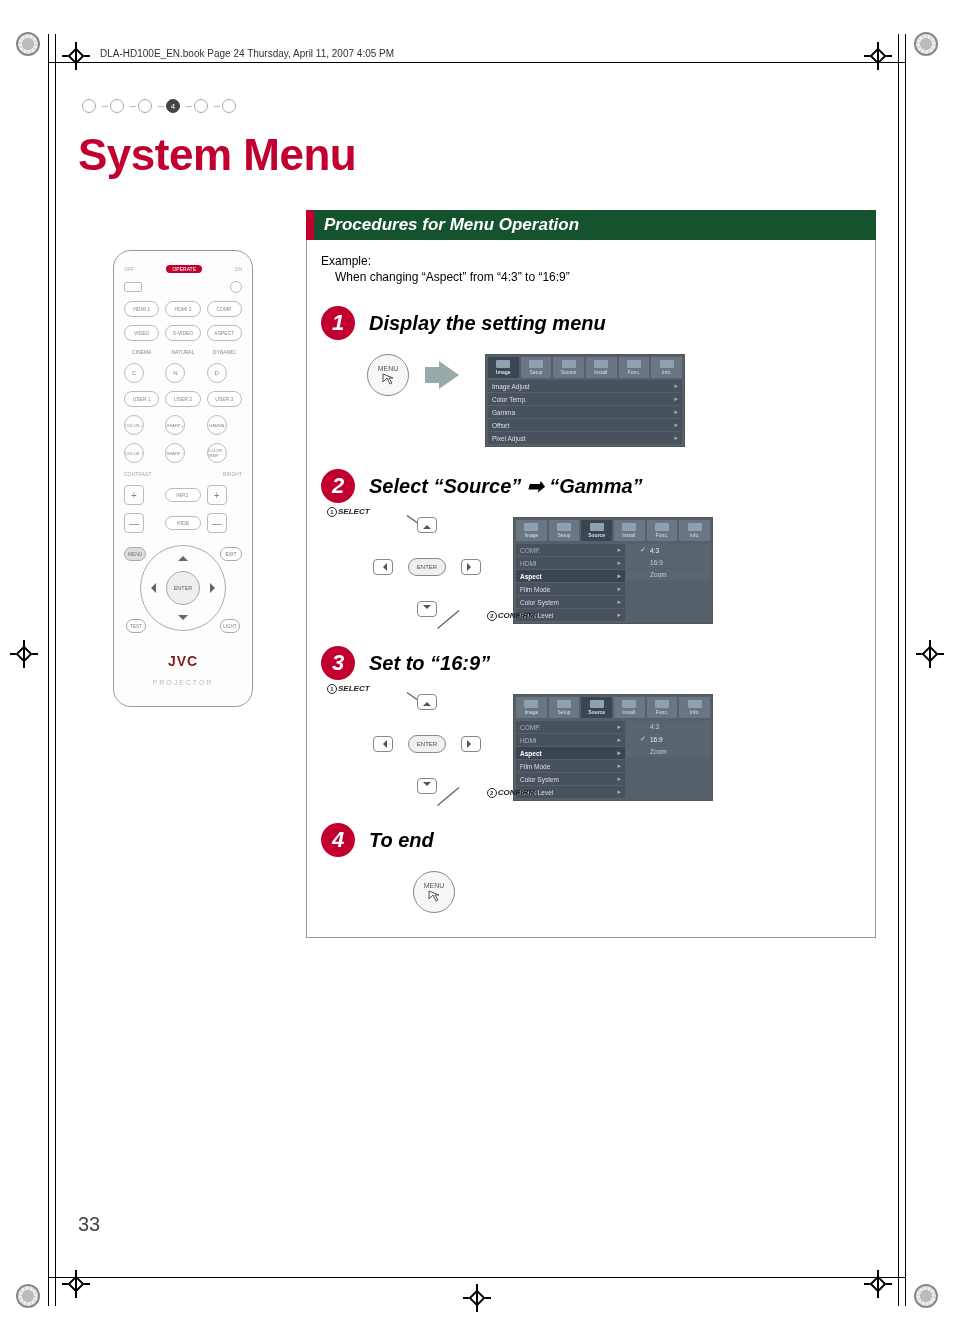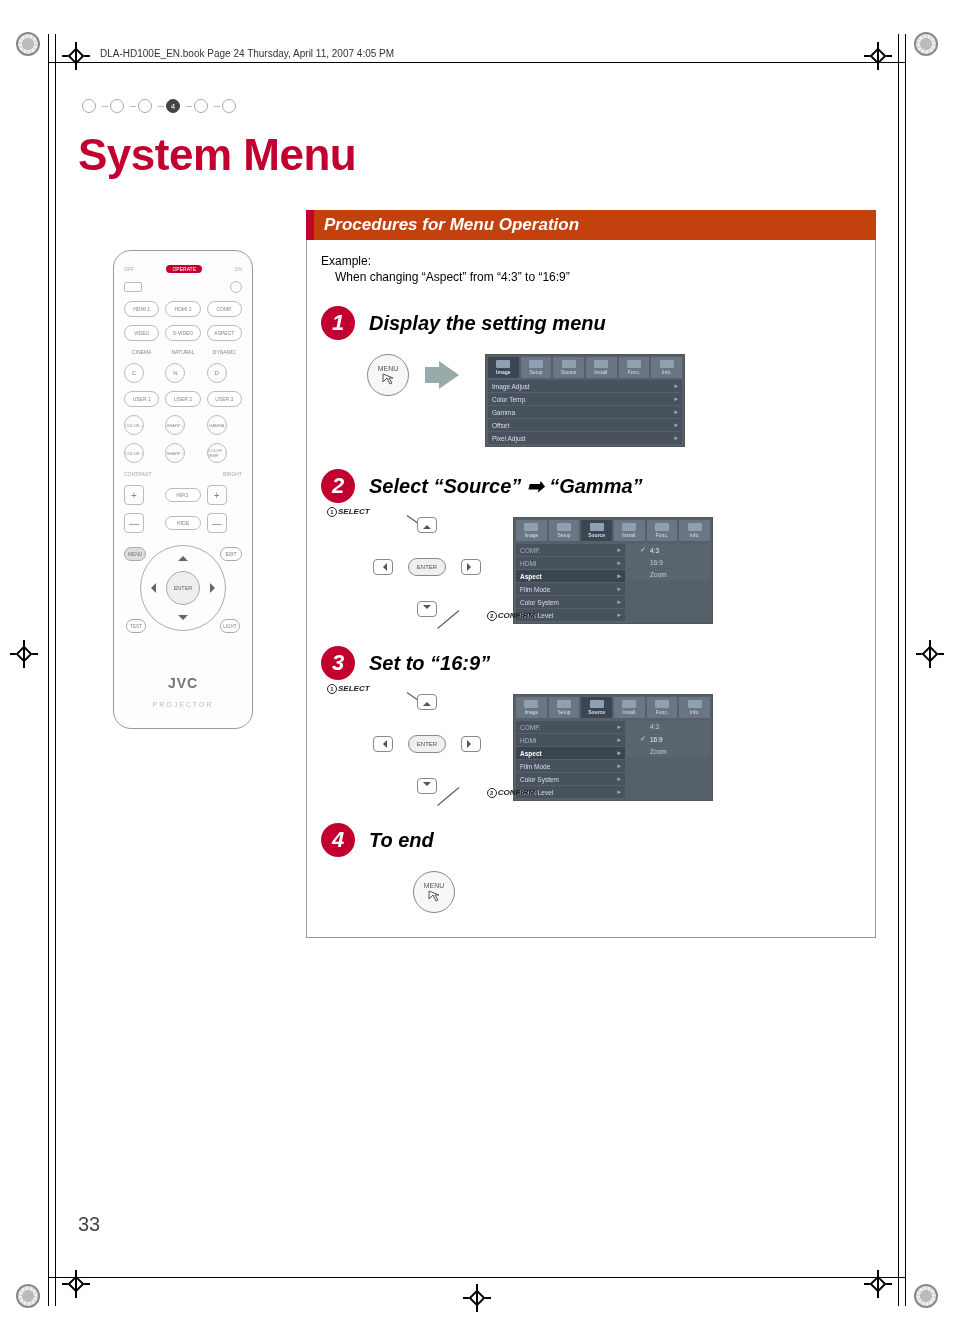--- a/index.html
+++ b/index.html
@@ -204,41 +204,41 @@
   .dpad .menu-btn { left:-16px; top:2px; background:#ddd;}
   .dpad .exit-btn { right:-16px; top:2px; }
   .dpad .test-btn, .dpad .light-btn {
     position:absolute; bottom:-2px; width:20px; height:14px; border:1px solid #aaa;
     border-radius:8px; font-size:4.5px; color:#888;
     display:flex; align-items:center; justify-content:center;
   }
   .dpad .test-btn { left:-14px; }
   .dpad .light-btn { right:-14px; }
   .brand {
-    margin-top: 32px;
+    margin-top: 10px;
     font-weight: 900;
     letter-spacing: 1px;
     font-size: 14px;
-    color: #737373;
+    color: #7f1d1d;
   }
   .brand-sub {
     font-size: 7px;
     letter-spacing: 2px;
     color: #bbb;
     margin-top: 2px;
   }
 
   
   .proc-col { flex: 1; }
   .proc-header {
     display:flex; align-items:stretch; height:30px;
   }
   .proc-header .bar { width:8px; background:#c1002f; }
   .proc-header .txt {
-    flex:1; background:#c2410c; color:#fff;
+    flex:1; background:#14532d; color:#fff;
     font-weight:700; font-style:italic; font-size:17px;
     display:flex; align-items:center; padding-left:10px;
   }
   .proc-body { border:1px solid #999; border-top:none; padding:14px 14px 24px; }
   .example-lbl { font-size:12px; }
   .example-txt { font-size:12px; padding-left:14px; margin-top:2px; }
 
   .step { margin-top:22px; }
   .step-head { display:flex; align-items:center; gap:14px; }
   .step-num {

